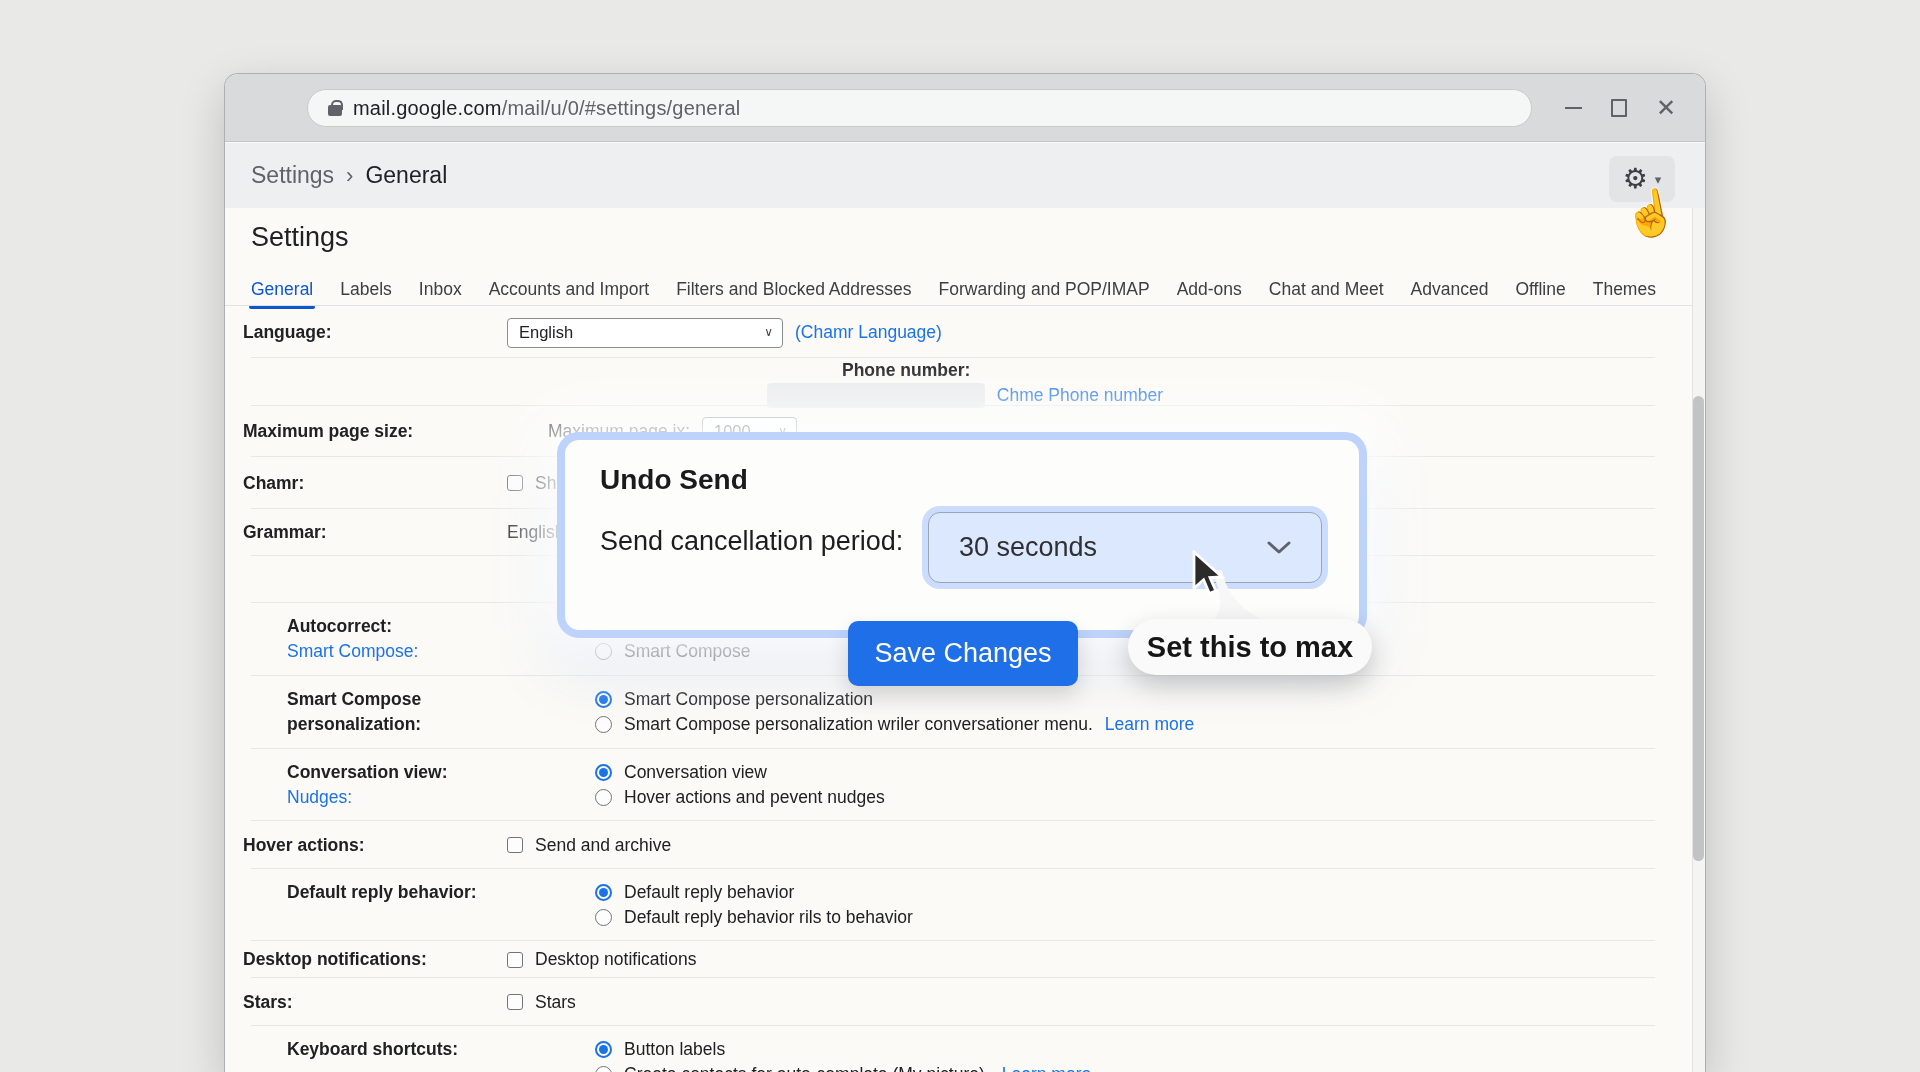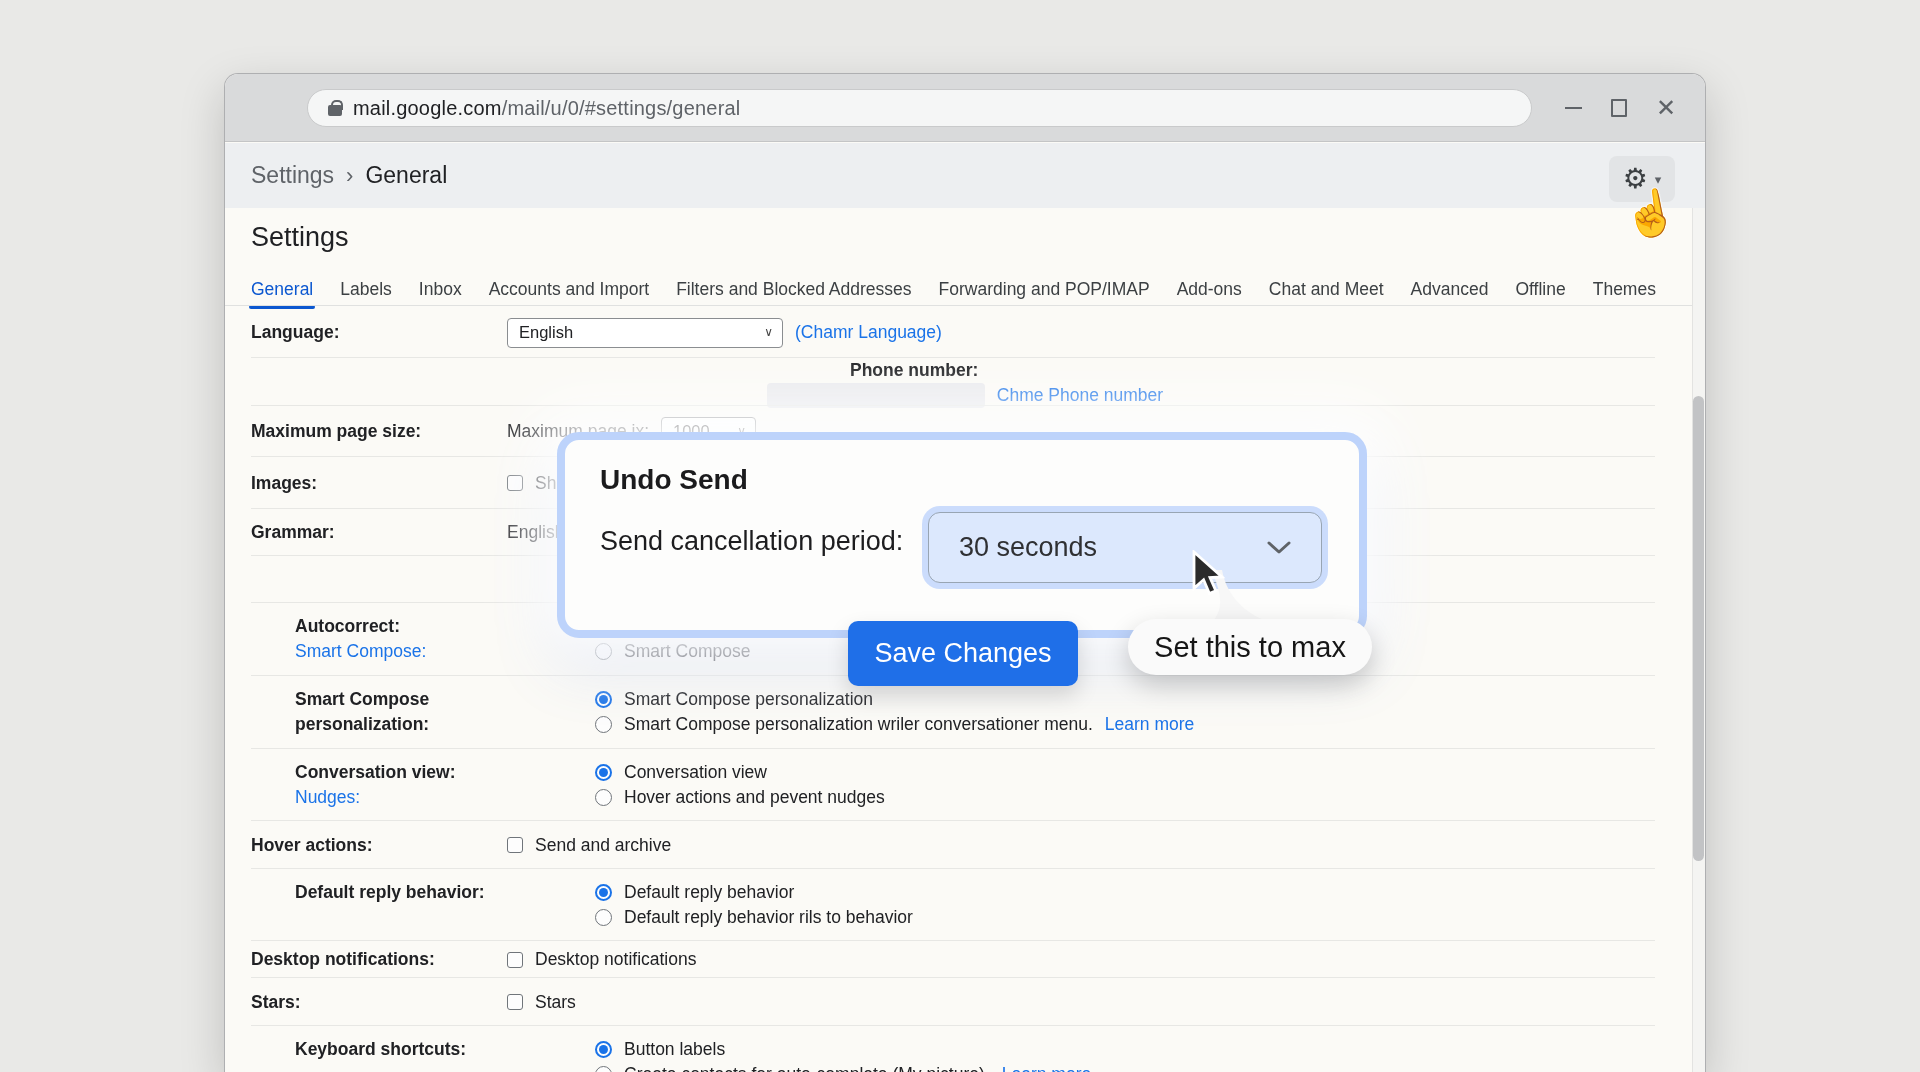--- a/index.html
+++ b/index.html
@@ -41,21 +41,21 @@
   .tabs { position:absolute; top:200px; left:26px; height:30px; display:flex; gap:27px; align-items:center; }
   .tab { font-size:17.5px; color:#3c4043; position:relative; white-space:nowrap; }
   .tab.active { color:#0b57d0; font-weight:500; }
   .tab.active::after { content:''; position:absolute; left:-2px; right:-2px; bottom:-9px; height:4px; background:#0b57d0; border-radius:2px; }
   .tabs-divider { position:absolute; top:231px; left:0; right:0; border-top:1px solid #e0e1e0; }
 
   
   .rows { position:absolute; top:233px; left:0; right:0; }
   .row { position:relative; display:flex; }
   .row::after { content:''; position:absolute; left:26px; right:50px; bottom:0; border-bottom:1px solid #e7e7e4; }
-  .row-label { width:282px; padding-left:26px; flex:none; font-weight:700; font-size:17.5px; line-height:25px; color:#202124; }
+  .row-label { width:282px; padding-left:18px; flex:none; font-weight:700; font-size:17.5px; line-height:25px; color:#202124; }
   .row-value { flex:1; font-size:17.5px; line-height:25px; color:#202124; }
   .row.center { align-items:center; }
   .row.top .row-label, .row.top .row-value { padding-top:11px;margin-left:44px; }
   .lbl-link { color:#1a73e8; font-weight:400; }
   .vline { display:flex; align-items:center; gap:12px; height:25px; white-space:nowrap; }
   .link { color:#1a73e8; }
   .cbx { width:16px; height:16px; border:1.5px solid #70757a; border-radius:3px; background:#fdfdfd; flex:none; }
   .rad { width:17px; height:17px; border:1.5px solid #70757a; border-radius:50%; background:#fdfdfd; flex:none; position:relative; }
   .rad.on { border:2px solid #1a73e8; }
   .rad.on::after { content:''; position:absolute; left:50%; top:50%; width:9px; height:9px; margin:-4.5px 0 0 -4.5px; border-radius:50%; background:#1a73e8; }
@@ -73,21 +73,21 @@
   .dropdown { position:absolute; left:703px; top:438px; width:394px; height:71px; background:#dce8fd;
     border:1.5px solid #98a5b3; border-radius:12px; z-index:6; display:flex; align-items:center;
     justify-content:space-between; padding:0 30px; box-shadow:0 0 0 6px #cbdcfc; }
   .dropdown-value { font-size:27px; color:#2f3033; }
   .dd-chev { width:24px; height:14px; }
   .save-btn { position:absolute; left:623px; top:547px; width:230px; height:65px; background:#1f6fe8; border-radius:10px;
     z-index:7; display:flex; align-items:center; justify-content:center; color:#fff; font-size:27px; font-weight:500;
     box-shadow:0 10px 22px rgba(0,0,0,.14); }
   .tooltip-tail { position:absolute; left:975px; top:494px; z-index:7; }
   .tooltip { position:absolute; left:903px; top:545px; width:244px; height:56px; background:#fafafa; border-radius:28px;
-    z-index:8; display:flex; align-items:center; justify-content:center; font-size:29px; font-weight:400; color:#161616;
+    z-index:8; display:flex; align-items:center; justify-content:center; font-size:29px; font-weight:700; color:#161616;
     box-shadow:0 10px 26px rgba(0,0,0,.20); }
   .cursor-arrow { position:absolute; left:966px; top:476px; z-index:9; }
   .hand-cursor { position:absolute; left:1398px; top:114px; z-index:9; font-size:44px; color:#1a1a1a;
     transform:rotate(-10deg); text-shadow:0 0 2px #fff, 0 0 2px #fff, 0 0 2px #fff; }
 
   
   .scroll-track { position:absolute; right:0; top:134px; bottom:0; width:13px; background:#f4f4f2; border-left:1px solid #e3e3e1; }
   .scroll-thumb { position:absolute; right:1px; top:188px; width:11px; height:465px; background:#c2c3c5; border-radius:6px; }
 </style>
 </head>
@@ -155,37 +155,37 @@
         <div class="row-label">
           <div>Phone number:</div>
         </div>
         <div class="row-value">
           <div class="vline">
             <span class="ghost-input"></span>
             <span class="link">Chme Phone number</span>
           </div>
         </div>
       </div>
-      <div class="row center" style="height: 51px;">
+      <div class="row center" style="height: 51px; gap: 41px;">
         <div class="row-label">
           <div>Maximum page size:</div>
         </div>
         <div class="row-value">
           <div class="vline">
             <span>Maximum page ix:</span>
             <span class="sel" style="width: 95px;">
               <span>1000</span>
               <span class="sel-chev">∨</span>
             </span>
           </div>
         </div>
       </div>
       <div class="row center" style="height: 52px;">
         <div class="row-label">
-          <div>Images:</div>
+          <div>Chamr:</div>
         </div>
         <div class="row-value">
           <div class="vline">
             <span class="cbx"></span>
             <span>Show</span>
           </div>
         </div>
       </div>
       <div class="row center" style="height: 47px;">
         <div class="row-label">

